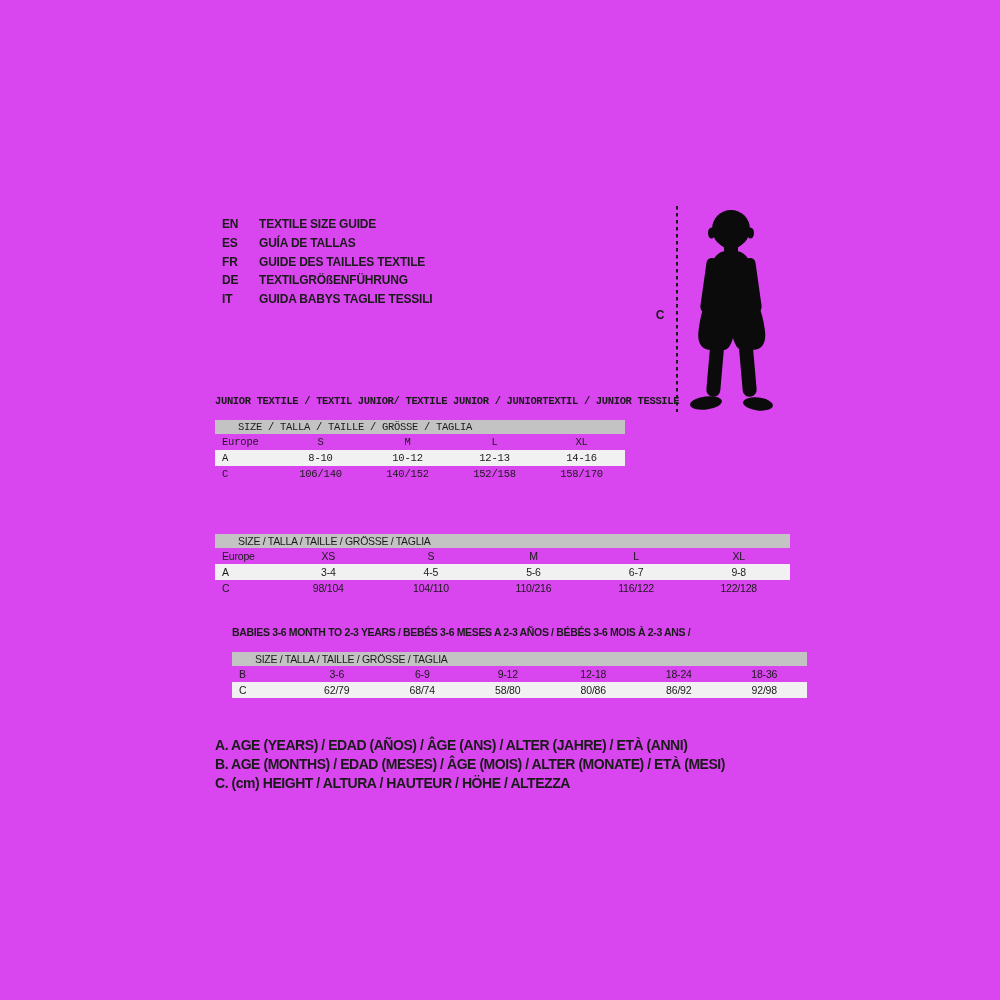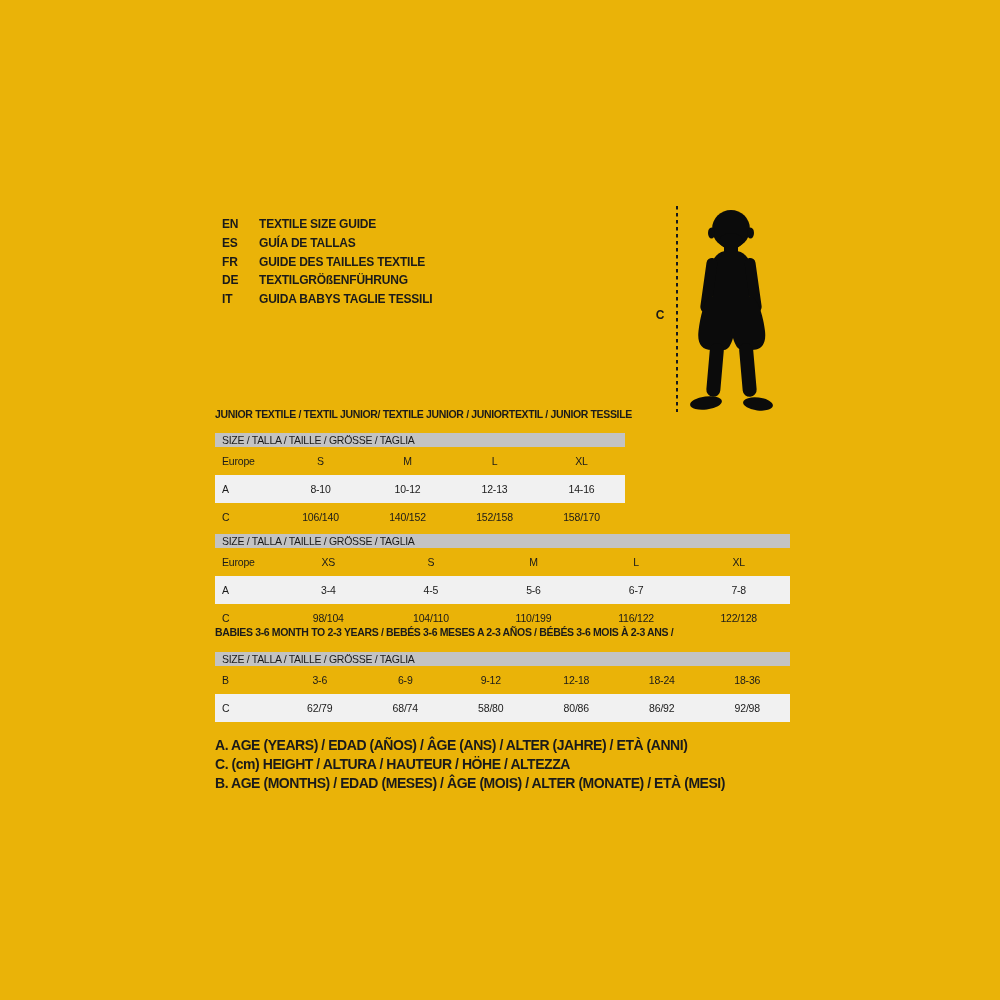--- a/index.html
+++ b/index.html
@@ -1,16 +1,16 @@
 <!DOCTYPE html>
 <html><head>
 <meta charset="utf-8">
 <style>
   html,body{margin:0;padding:0;background:#fff;}
-  #canvas{position:relative;width:1000px;height:1000px;background:#eab308;overflow:hidden;
+  #canvas{position:relative;width:1000px;height:1000px;background:#d946ef;overflow:hidden;
           font-family:"Liberation Sans",sans-serif;color:#1a1a1a;}
 
   
   .lang{position:absolute;left:222px;top:215px;font-weight:700;font-size:12px;letter-spacing:-0.2px;}
   .lang-row{display:flex;height:18.7px;align-items:center;white-space:nowrap;}
   .lang-code{width:37px;}
 
   
   .figure{position:absolute;left:645px;top:203px;width:145px;height:215px;}
   .measure{position:absolute;left:30px;top:3px;}
@@ -21,27 +21,27 @@
   
   .sec{position:absolute;left:215px;}
   .sec-title{font-weight:700;font-size:10.5px;letter-spacing:-0.35px;line-height:13px;white-space:nowrap;}
   .sec-title .subA{font-size:7.5px;vertical-align:-2px;letter-spacing:-0.2px;}
   .sec3 .sec-title{line-height:14px;}
   .grid1{width:410px;}
   .grid2,.grid3{width:575px;}
   .grid1{margin-top:12px;}
   .grid2{margin-top:14px;}
   .grid3{margin-top:13px;}
-  .band{height:14px;background:#c3c3c3;display:flex;align-items:center;padding-left:7px;
+  .band{height:14px;background:#c3c3c3;display:flex;align-items:center;padding-left:23px;
         font-size:10.5px;letter-spacing:-0.3px;}
-  .trow{display:flex;align-items:center;height:28px;font-size:10.5px;letter-spacing:-0.2px;}
+  .trow{display:flex;align-items:center;height:16px;font-size:10.5px;letter-spacing:-0.2px;}
   .trow .lab{width:55px;padding-left:7px;}
   .trow .cell{flex:1;text-align:center;}
   .stripe{background:#f1f1f1;}
-  .sec1{top:408px;} .sec2{top:520px;} .sec3{top:625px;}
+  .sec1{top:395px;font-family:Liberation Mono, monospace;} .sec2{top:520px;} .sec3{top:625px;margin-left:17px;}
 
   
   .legend{position:absolute;left:215px;top:736px;font-weight:700;font-size:14px;
           letter-spacing:-0.45px;line-height:19px;white-space:nowrap;}
 </style>
 </head>
 <body>
 
 <div id="canvas">
 
@@ -130,27 +130,27 @@
         <span class="cell">M</span>
         <span class="cell">L</span>
         <span class="cell">XL</span>
       </div>
       <div class="trow stripe">
         <span class="lab">A</span>
         <span class="cell">3-4</span>
         <span class="cell">4-5</span>
         <span class="cell">5-6</span>
         <span class="cell">6-7</span>
-        <span class="cell">7-8</span>
+        <span class="cell">9-8</span>
       </div>
       <div class="trow">
         <span class="lab">C</span>
         <span class="cell">98/104</span>
         <span class="cell">104/110</span>
-        <span class="cell">110/199</span>
+        <span class="cell">110/216</span>
         <span class="cell">116/122</span>
         <span class="cell">122/128</span>
       </div>
     </div>
   </section>
 
   <section class="sec sec3">
     <div class="sec-title">
       <div>BABIES 3-6 MONTH TO 2-3 YEARS / BEBÉS 3-6 MESES A 2-3 AÑOS / BÉBÉS 3-6 MOIS À 2-3 ANS /</div>
     </div>
@@ -172,17 +172,17 @@
         <span class="cell">58/80</span>
         <span class="cell">80/86</span>
         <span class="cell">86/92</span>
         <span class="cell">92/98</span>
       </div>
     </div>
   </section>
 
   <div class="legend">
     <div>A. AGE (YEARS) / EDAD (AÑOS) / ÂGE (ANS) / ALTER (JAHRE) / ETÀ (ANNI)</div>
+    <div>B. AGE (MONTHS) / EDAD (MESES) / ÂGE (MOIS) / ALTER (MONATE) / ETÀ (MESI)</div>
     <div>C. (cm) HEIGHT / ALTURA / HAUTEUR / HÖHE / ALTEZZA</div>
-    <div>B. AGE (MONTHS) / EDAD (MESES) / ÂGE (MOIS) / ALTER (MONATE) / ETÀ (MESI)</div>
   </div>
 
 </div>
 
 </body></html>

